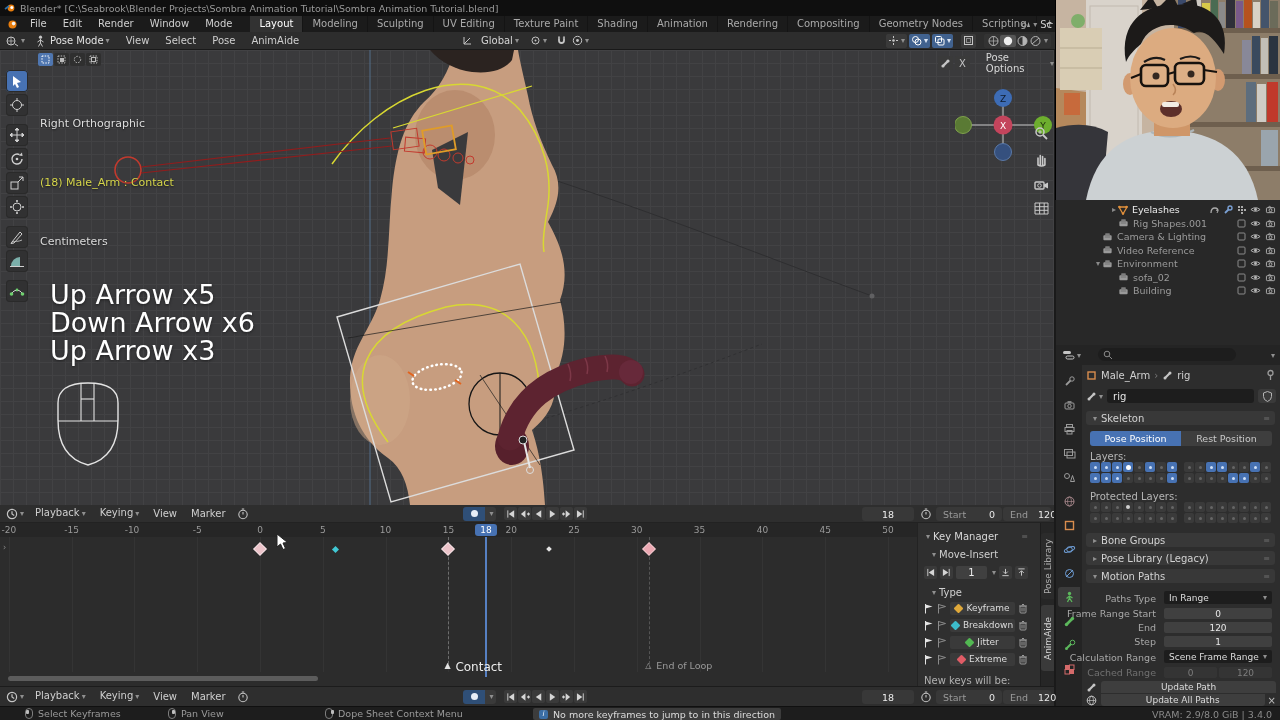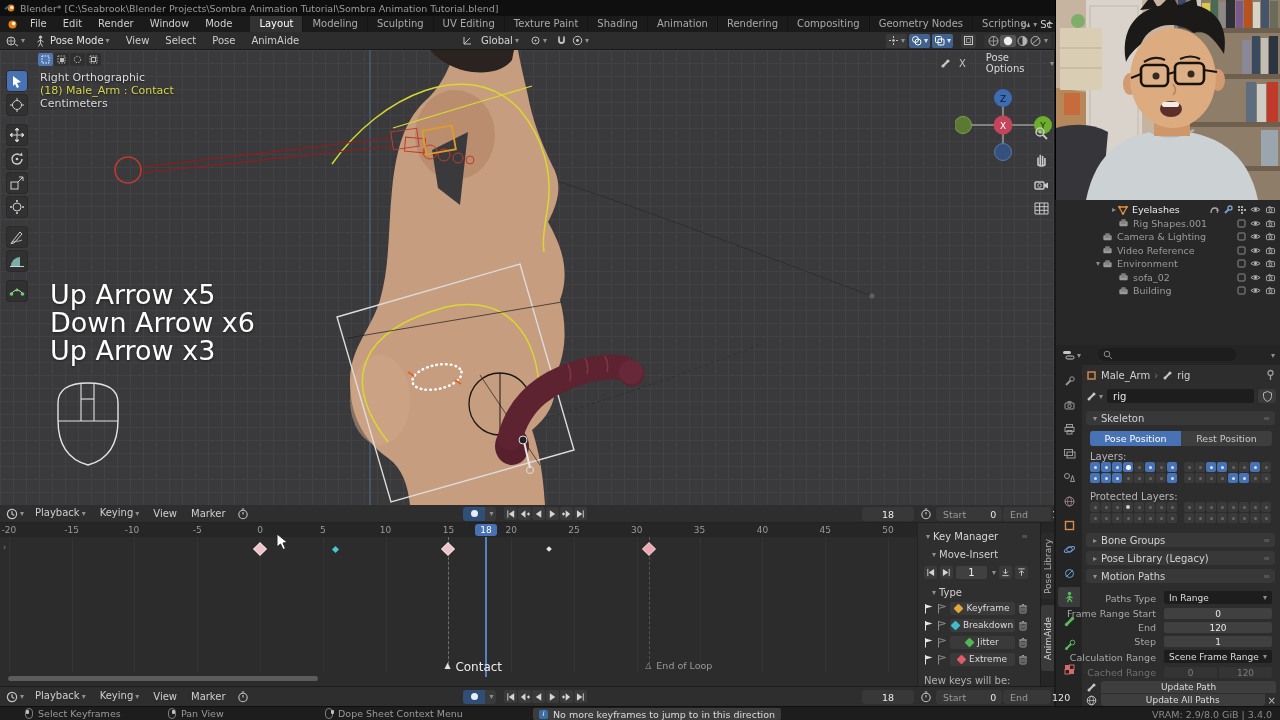--- a/index.html
+++ b/index.html
@@ -13,21 +13,21 @@
   #menubar{left:0;top:16px;width:1280px;height:16px;background:#1b1b1b;}
   #toolheader{left:0;top:32px;width:1280px;height:18px;background:#2d2d2d;border-bottom:1px solid #191919;}
   .menu-item{padding:0 8px;color:#cfcfcf;font-size:10px;line-height:16px;cursor:default;}
   .ws-tab{padding:0 9px;color:#aaa;font-size:10px;line-height:16px;border-right:1px solid #141414;}
   .ws-tab.active{background:#323232;color:#fff;}
   .chev{color:#8f8f8f;font-size:8px;margin-left:2px;}
   
   #viewport{left:0;top:50px;width:1055px;height:455px;background:#3a3a3c;overflow:hidden;border-right:1px solid #1a1a1a;
     background-image:linear-gradient(#424244 1px,transparent 1px),linear-gradient(90deg,#424244 1px,transparent 1px);
     background-size:13px 13px;}
-  .vp-text{font-size:11px;color:#dcdcdc;text-shadow:0 1px 2px rgba(0,0,0,.6);}
+  .vp-text{font-size:11px;color:#dcdcdc;text-shadow:0 1px 2px rgba(0,0,0,.6);margin-top:46px;}
   .overlay-line{font-size:27px;color:#fff;text-shadow:0 1px 3px rgba(0,0,0,.5);line-height:28px;font-weight:400;}
   .tbtn{width:22px;height:22px;border-radius:4px;background:#313132;display:flex;align-items:center;justify-content:center;color:#cfcfcf;margin-bottom:2px;box-shadow:0 0 0 1px #2a2a2a inset;}
   .tbtn.active{background:#4772b3;color:#fff;}
   .selmode{width:15px;height:13px;border-radius:2px;background:#2f2f2f;display:flex;align-items:center;justify-content:center;margin-right:1px;color:#bbb;}
   .selmode.active{background:#4f76b0;color:#fff;}
   .hdr-chip{height:14px;border-radius:2px;background:#3a3a3a;display:flex;align-items:center;padding:0 2px;margin-left:2px;color:#c5c5c5;}
   .hdr-chip.on{background:#41628f;color:#fff;}
   
   #webcam{left:1055px;top:0;width:225px;height:200px;background:#8d7d69;overflow:hidden;z-index:6;border-left:1px solid #000;}
   #outliner{left:1055px;top:200px;width:225px;height:145px;background:#282828;border-left:1px solid #1a1a1a;overflow:hidden;}
@@ -52,21 +52,21 @@
   #dopesheet{left:0;top:505px;width:1055px;height:181px;background:#2c2c2c;border-right:1px solid #1a1a1a;overflow:hidden;}
   .ed-header{position:absolute;left:0;top:0;width:1055px;height:18px;background:#2e2e2e;border-bottom:1px solid #222;}
   #ds-ruler{position:absolute;left:0;top:18px;width:917px;height:14px;background:#262626;}
   .ruler-num{position:absolute;top:2px;font-size:9px;color:#9a9a9a;transform:translateX(-50%);}
   #ds-area{position:absolute;left:0;top:32px;width:917px;height:135px;background:#2c2c2c;}
   .kf{position:absolute;transform:rotate(45deg);}
   .marker-line{position:absolute;top:0;width:0;border-left:1px dashed #6e6e6e;height:132px;}
   .transport{display:flex;align-items:center;gap:1px;}
   .tp-btn{width:13px;height:13px;border-radius:2px;background:#3a3a3a;display:flex;align-items:center;justify-content:center;color:#d5d5d5;}
   .frame-pill{position:absolute;height:14px;background:#383838;border-radius:3px;color:#eee;font-size:9.5px;display:flex;align-items:center;justify-content:center;}
-  .se-pill{position:absolute;height:14px;background:#383838;border-radius:3px;color:#cfcfcf;font-size:9.5px;display:flex;align-items:center;padding:0 7px;gap:24px;}
+  .se-pill{position:absolute;height:14px;background:#383838;border-radius:3px;color:#cfcfcf;font-size:9.5px;display:flex;align-items:center;padding:0 7px;gap:10px;}
   #keymgr{position:absolute;left:917px;top:18px;width:123px;height:163px;background:#2f2f2f;border-left:1px solid #232323;}
   .km-row{position:absolute;left:6px;width:104px;height:14px;display:flex;align-items:center;gap:3px;}
   .km-typechip{flex:1;height:13px;background:#3a3a3a;border-radius:2px;color:#ddd;font-size:9px;display:flex;align-items:center;justify-content:center;gap:4px;}
   #km-tabs{position:absolute;left:1040px;top:18px;width:15px;height:163px;background:#262626;border-left:1px solid #1d1d1d;}
   .vtab{position:absolute;left:0;width:15px;color:#b0b0b0;font-size:9px;writing-mode:vertical-rl;transform:rotate(180deg);text-align:center;background:#2b2b2b;border-radius:0 3px 3px 0;}
   #timeline2{left:0;top:686px;width:1055px;height:20px;background:#2e2e2e;border-top:1px solid #1c1c1c;border-right:1px solid #1a1a1a;}
   
   #statusbar{left:0;top:706px;width:1280px;height:14px;background:#1d1d1d;border-top:1px solid #101010;color:#8f8f8f;}
   .mouse-ico{display:inline-block;width:8px;height:11px;border:1px solid #7d7d7d;border-radius:4px;position:relative;margin-right:5px;}
   .mouse-ico i{position:absolute;top:1px;width:3px;height:4px;background:#bdbdbd;border-radius:1px;}

